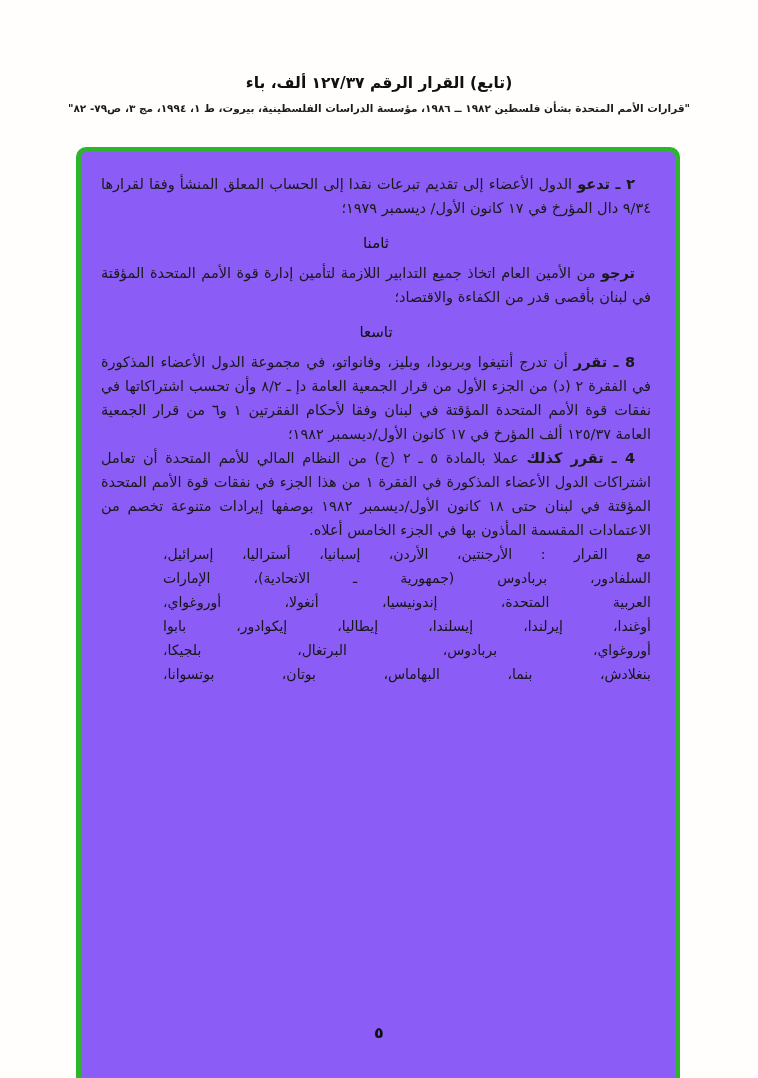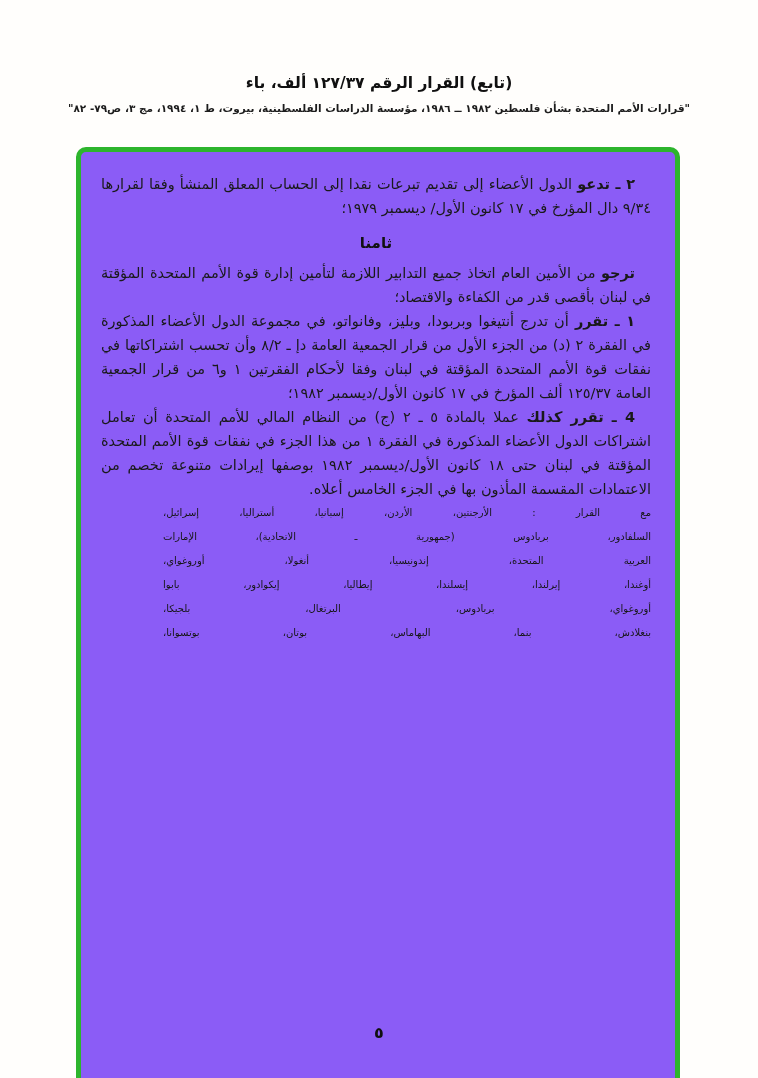--- a/index.html
+++ b/index.html
@@ -47,38 +47,38 @@
     font-size: 14.5px;
     line-height: 24px;
     text-align: justify;
     text-indent: 16px;
     color: #191919;
   }
   .para .lead { font-weight: bold; }
   .sec-heading {
     text-align: center;
     font-size: 15px;
-    font-weight: bold;
+    font-weight: normal;
     margin: 14px 0 9px 0;
     color: #101010;
   }
   .adoption {
     width: 298px;
     margin-top: 2px;
   }
   .adoption .line {
     font-size: 14.5px;
     line-height: 24px;
     text-align: justify;
     text-align-last: justify;
   }
   .adoption .line:last-child { text-align-last: right; }
   .votes { width: 488px; }
   .votes .line {
-    font-size: 10px;
+    font-size: 14px;
     line-height: 24px;
     text-align: justify;
     text-align-last: justify;
   }
   .page-number {
     position: absolute;
     bottom: 36px; left: 0; right: 0;
     text-align: center;
     font-size: 16px;
     font-weight: bold;
@@ -96,22 +96,23 @@
   </header>
 
   <section class="frame">
 
     <p class="para"><span class="lead">٢ ـ تدعو</span><span> الدول الأعضاء إلى تقديم تبرعات نقدا إلى الحساب المعلق المنشأ وفقا لقرارها ٩/٣٤ دال المؤرخ في ١٧ كانون الأول/ ديسمبر ١٩٧٩؛</span></p>
 
     <h2 class="sec-heading">ثامنا</h2>
 
     <p class="para"><span class="lead">ترجو</span><span> من الأمين العام اتخاذ جميع التدابير اللازمة لتأمين إدارة قوة الأمم المتحدة المؤقتة في لبنان بأقصى قدر من الكفاءة والاقتصاد؛</span></p>
 
+    <h2 class="sec-heading">تاسعا</h2>
 
-    <p class="para"><span class="lead">١ ـ تقرر</span><span> أن تدرج أنتيغوا وبربودا، وبليز، وفانواتو، في مجموعة الدول الأعضاء المذكورة في الفقرة ٢ (د) من الجزء الأول من قرار الجمعية العامة دإ ـ ٨/٢ وأن تحسب اشتراكاتها في نفقات قوة الأمم المتحدة المؤقتة في لبنان وفقا لأحكام الفقرتين ١ و٦ من قرار الجمعية العامة ١٢٥/٣٧ ألف المؤرخ في ١٧ كانون الأول/ديسمبر ١٩٨٢؛</span></p>
+    <p class="para"><span class="lead">8 ـ تقرر</span><span> أن تدرج أنتيغوا وبربودا، وبليز، وفانواتو، في مجموعة الدول الأعضاء المذكورة في الفقرة ٢ (د) من الجزء الأول من قرار الجمعية العامة دإ ـ ٨/٢ وأن تحسب اشتراكاتها في نفقات قوة الأمم المتحدة المؤقتة في لبنان وفقا لأحكام الفقرتين ١ و٦ من قرار الجمعية العامة ١٢٥/٣٧ ألف المؤرخ في ١٧ كانون الأول/ديسمبر ١٩٨٢؛</span></p>
 
     <p class="para"><span class="lead">4 ـ تقرر كذلك</span><span> عملا بالمادة ٥ ـ ٢ (ج) من النظام المالي للأمم المتحدة أن تعامل اشتراكات الدول الأعضاء المذكورة في الفقرة ١ من هذا الجزء في نفقات قوة الأمم المتحدة المؤقتة في لبنان حتى ١٨ كانون الأول/ديسمبر ١٩٨٢ بوصفها إيرادات متنوعة تخصم من الاعتمادات المقسمة المأذون بها في الجزء الخامس أعلاه.</span></p>
 
 
     <div class="votes">
       <div class="line">مع القرار : الأرجنتين، الأردن، إسبانيا، أستراليا، إسرائيل،</div>
       <div class="line">السلفادور، بربادوس (جمهورية ـ الاتحادية)، الإمارات</div>
       <div class="line">العربية المتحدة، إندونيسيا، أنغولا، أوروغواي،</div>
       <div class="line">أوغندا، إيرلندا، إيسلندا، إيطاليا، إيكوادور، بابوا</div>
       <div class="line">أوروغواي، بربادوس، البرتغال، بلجيكا،</div>

